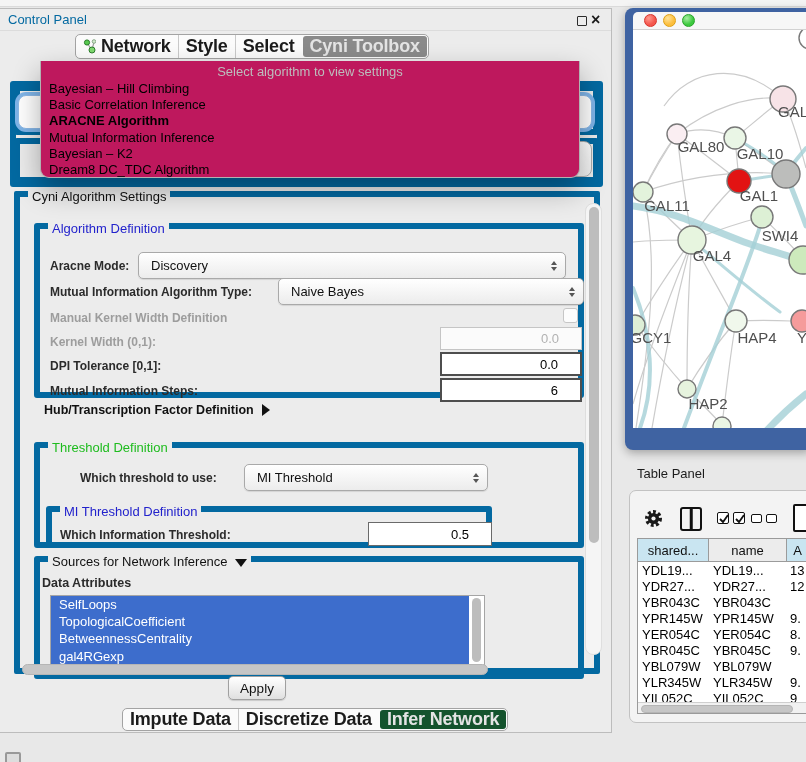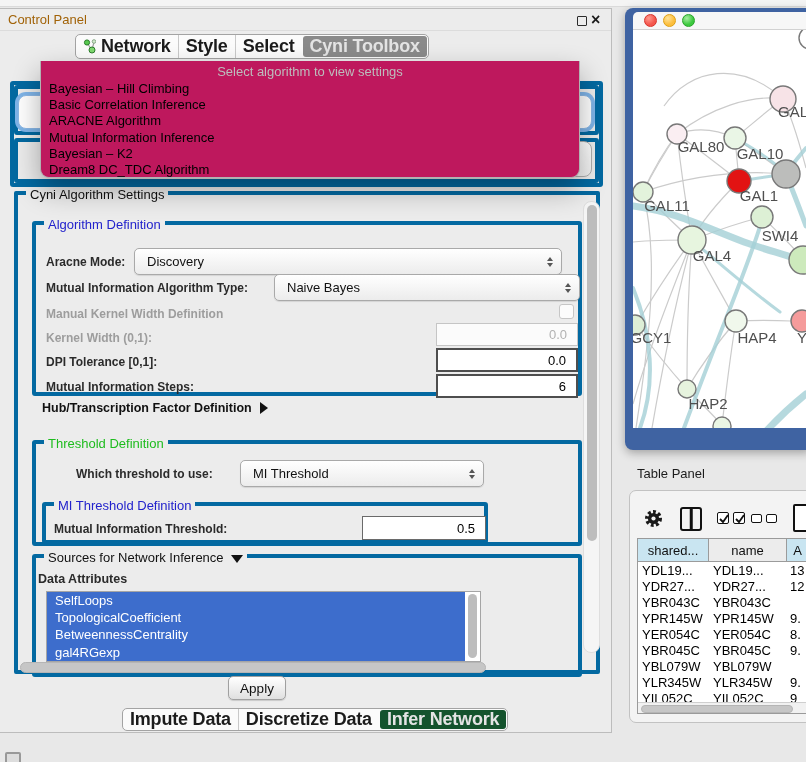--- a/index.html
+++ b/index.html
@@ -4,55 +4,55 @@
 <style>
   *{box-sizing:border-box;margin:0;padding:0}
   html,body{width:806px;height:762px;overflow:hidden}
   body{position:relative;background:#e8e8e8;font-family:"Liberation Sans",sans-serif;-webkit-font-smoothing:antialiased}
   .abs{position:absolute}
   
   .topstrip{left:0;top:0;width:806px;height:7px;background:#f4f4f4;border-bottom:1px solid #dadada}
   
   #control-panel{left:0;top:8px;width:612px;height:725px;background:#ececec;border:1px solid #bcbcbc;border-left:none}
   .cp-titlebar{left:0;top:0;width:100%;height:22px;border-bottom:1px solid #dcdcdc}
-  .cp-title{left:8px;top:0;line-height:22px;font-size:13px;color:#a16207}
+  .cp-title{left:8px;top:0;line-height:22px;font-size:13px;color:#0369a1}
   .float-box{left:577px;top:7px;width:10px;height:10px;border:1.6px solid #2c2c2c;border-radius:1px}
   .close-x{left:591px;top:2px;font-size:16px;font-weight:bold;color:#1a1a1a;line-height:18px}
   
   .tabstrip{display:flex;align-items:stretch;background:#fbfbfb;border:1px solid #a3a3a3;border-radius:5px;height:25px}
   .tab{display:flex;align-items:center;gap:5px;padding:0 7px;font-size:18px;font-weight:bold;letter-spacing:-.2px;color:#1c1c1c;border-left:1px solid #c9c9c9;white-space:nowrap}
   .tab:first-child{border-left:none}
   .tab.sel{background:#8a8a8a;color:#e4e4e4;border-left:none;border-radius:3px;margin:1px}
   #tab-strip{left:75px;top:25px}
   #bottom-tab-strip{left:122px;top:699px;height:23px}
   #bottom-tab-strip .tab.sel{background:#14532d}
   
-  .gbox{border:4px solid #0369a1;border-radius:3px}
+  .gbox{border:6px solid #0369a1;border-radius:3px}
   .gb-title{position:absolute;top:-8px;left:8px;background:#ececec;padding:0 4px;font-size:13px;line-height:15px;color:#111;white-space:nowrap}
   .gb-title.blue{color:#2222cc}
   .gb-title.green{color:#1ebc1e}
   
   .lbl{position:absolute;font-size:12px;font-weight:bold;color:#2b2b2b;white-space:nowrap}
   .lbl.dis{color:#9d9d9d}
   .combo{position:absolute;background:linear-gradient(#ffffff,#ececec);border:1px solid #a9a9a9;border-radius:5px;box-shadow:0 1px 1px rgba(0,0,0,.1);display:flex;align-items:center;font-size:13px;color:#111;padding-left:12px}
   .stepper{position:absolute;right:8px;top:50%;transform:translateY(-50%);display:flex;flex-direction:column;gap:2px}
   .tri-up{width:0;height:0;border-left:3.5px solid transparent;border-right:3.5px solid transparent;border-bottom:4.5px solid #555}
   .tri-dn{width:0;height:0;border-left:3.5px solid transparent;border-right:3.5px solid transparent;border-top:4.5px solid #555}
-  .field{position:absolute;background:#fff;border:1px solid #9a9a9a;font-size:13px;color:#000;display:flex;align-items:center;justify-content:flex-end;padding-right:10px}
+  .field{position:absolute;background:#fff;border:1px solid #9a9a9a;font-size:13px;color:#000;display:flex;align-items:center;justify-content:flex-end;padding-right:22px}
   .field.strong{border:2px solid #4e4e4e}
   .field.mid{border:1.5px solid #6a6a6a}
   .field.dis{background:#fbfbfb;border:1px solid #c5c5c5;color:#b2b2b2}
   .cb{position:absolute;width:15px;height:15px;border:1px solid #c6c6c6;border-radius:3px;background:#fcfcfc}
   .arrow-right{display:inline-block;width:0;height:0;border-top:6px solid transparent;border-bottom:6px solid transparent;border-left:8px solid #111;margin-left:8px;vertical-align:-2px}
   .arrow-down{display:inline-block;width:0;height:0;border-left:6px solid transparent;border-right:6px solid transparent;border-top:8px solid #111;margin-left:7px;vertical-align:-1px}
   
   .popup{left:40px;top:52px;width:540px;height:117px;background:#be185d;border:1px solid #b2b2b2;border-top:none;border-radius:0 0 9px 9px;box-shadow:0 12px 28px rgba(0,0,0,.32);z-index:40}
   .pop-ph{text-align:center;color:#bdbdbd;font-size:13px;height:18px;line-height:18px;margin-top:2px}
   .pop-item{height:16.2px;line-height:16.2px;padding-left:8px;font-size:13px;color:#000;white-space:nowrap}
-  .pop-item.bold{font-weight:normal}
+  .pop-item.bold{font-weight:bold}
   
   .attr-list{position:absolute;background:#fff;border:1px solid #a5a5a5;overflow:hidden}
   .attr-item{height:17.2px;line-height:17.2px;background:#3d6dcc;color:#fff;font-size:13px;padding-left:8px;width:calc(100% - 15px);white-space:nowrap}
   .btn{position:absolute;background:linear-gradient(#ffffff,#e0e0e0);border:1px solid #a0a0a0;border-radius:5px;font-size:13.5px;display:flex;align-items:center;justify-content:center;color:#111;box-shadow:0 1px 1px rgba(0,0,0,.15)}
   .vtrack{position:absolute;background:#f5f5f5;border:1px solid #dedede;border-radius:8px}
   .vthumb{position:absolute;background:#bdbdbd;border-radius:6px}
   .hthumb{position:absolute;background:#c6c6c6;border-radius:6px;border:1px solid #b5b5b5}
   
   #net-window{left:625px;top:8px;width:185px;height:442px;background:#3f63a2;border-radius:8px 0 0 8px;box-shadow:0 3px 10px rgba(0,0,0,.3)}
   .nw-titlebar{left:8px;top:4px;width:177px;height:18px;background:#f7f7f7;border-radius:5px 0 0 0;border-bottom:1px solid #d2d2d2}
@@ -169,21 +169,21 @@
       <div class="lbl" style="left:40px;top:23px">Which threshold to use:</div>
       <div class="combo" style="left:204px;top:16px;width:244px;height:27px">
         <span>MI Threshold</span>
         <span class="stepper">
             <span class="tri-up"></span>
             <span class="tri-dn"></span>
           </span>
       </div>
       <div class="abs gbox" style="left:6px;top:58px;width:446px;height:42px">
         <div class="gb-title blue" style="background:#ececec">MI Threshold Definition</div>
-        <div class="lbl" style="left:8px;top:16px">Mutual Information Threshold:</div>
+        <div class="lbl" style="left:8px;top:16px">Which Information Threshold:</div>
         <div class="field mid" style="left:316px;top:10px;width:124px;height:24px">0.5</div>
       </div>
     </div>
 
     <div class="abs gbox" style="left:14px;top:359px;width:550px;height:123px">
       <div class="gb-title"><span>Sources for Network Inference</span><span class="arrow-down"></span></div>
       <div class="lbl" style="left:2px;top:14px;font-size:12.5px">Data Attributes</div>
       <div class="attr-list" style="left:10px;top:33px;width:435px;height:71px">
         <div id="attr-list">
             <div class="attr-item">SelfLoops</div>

